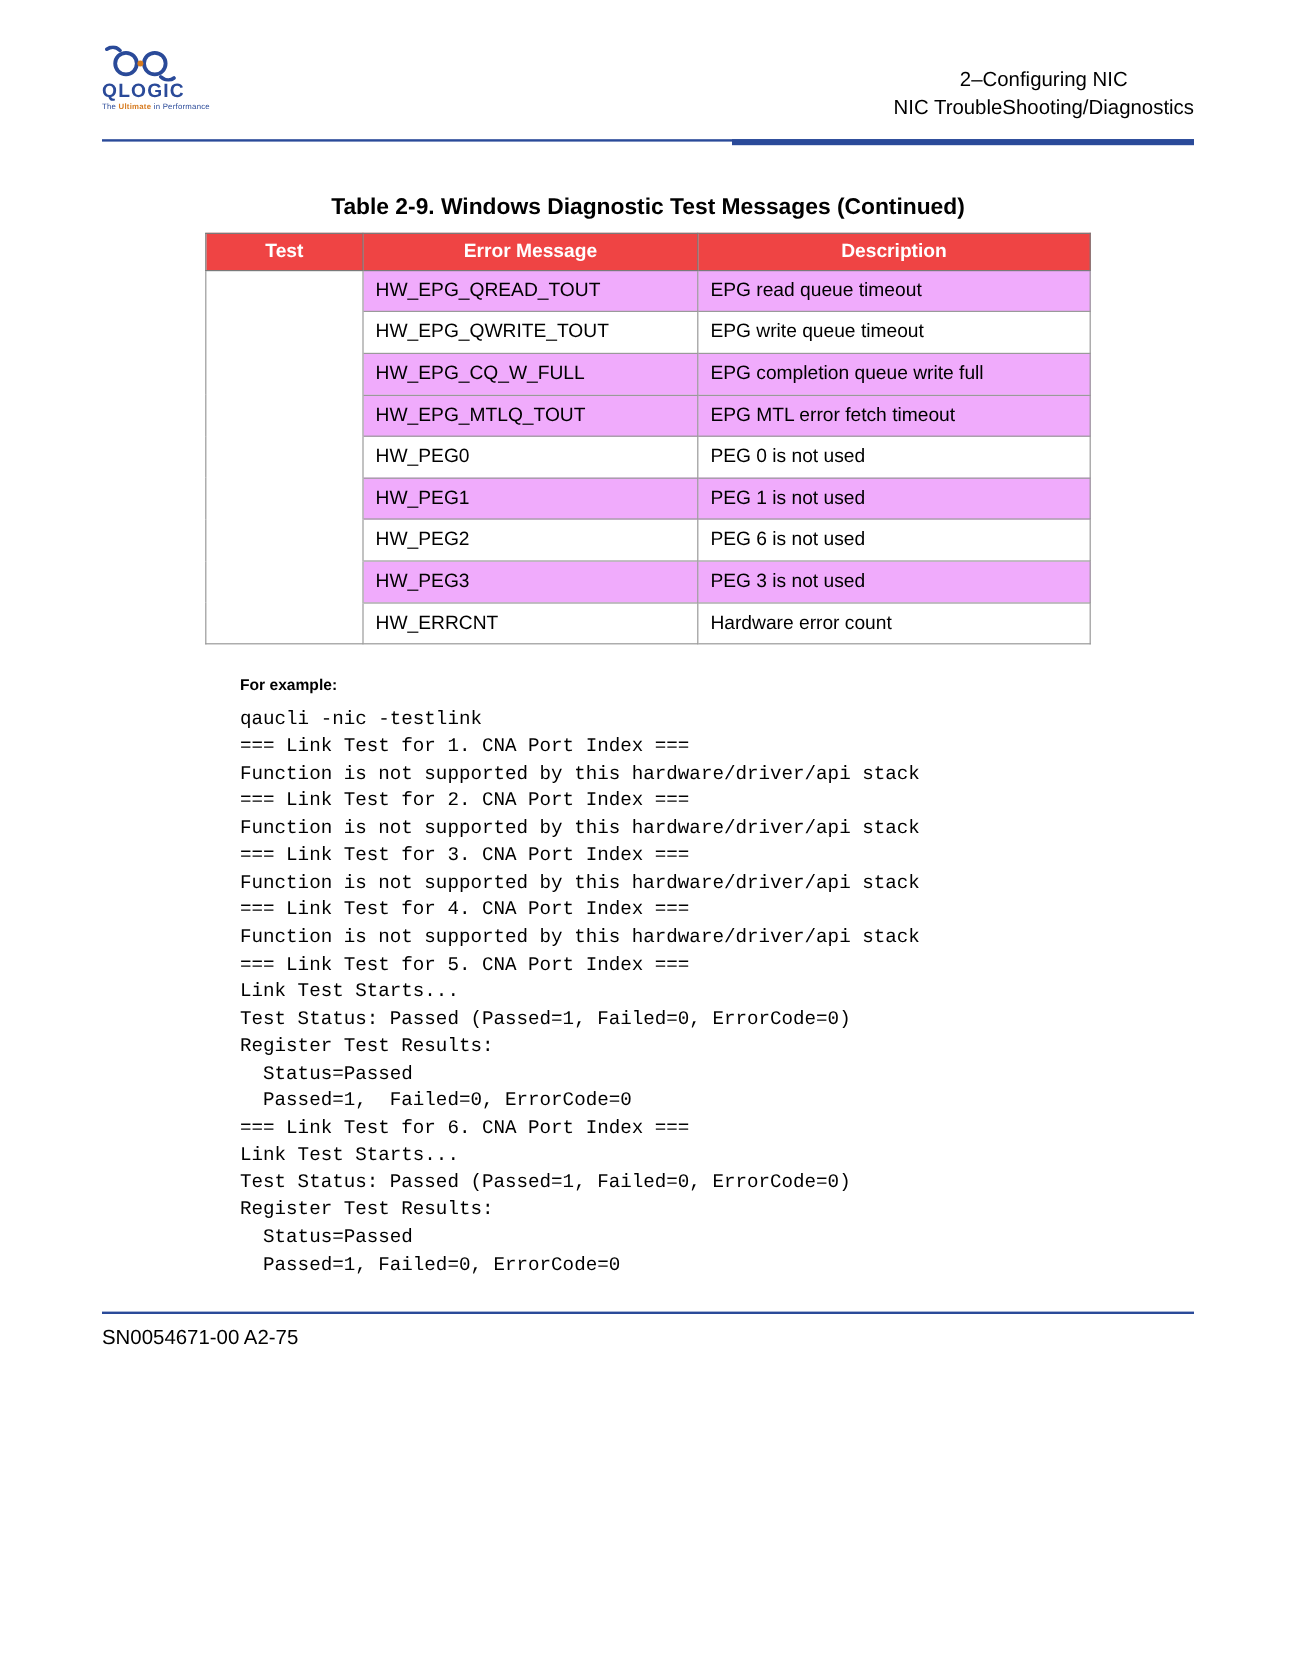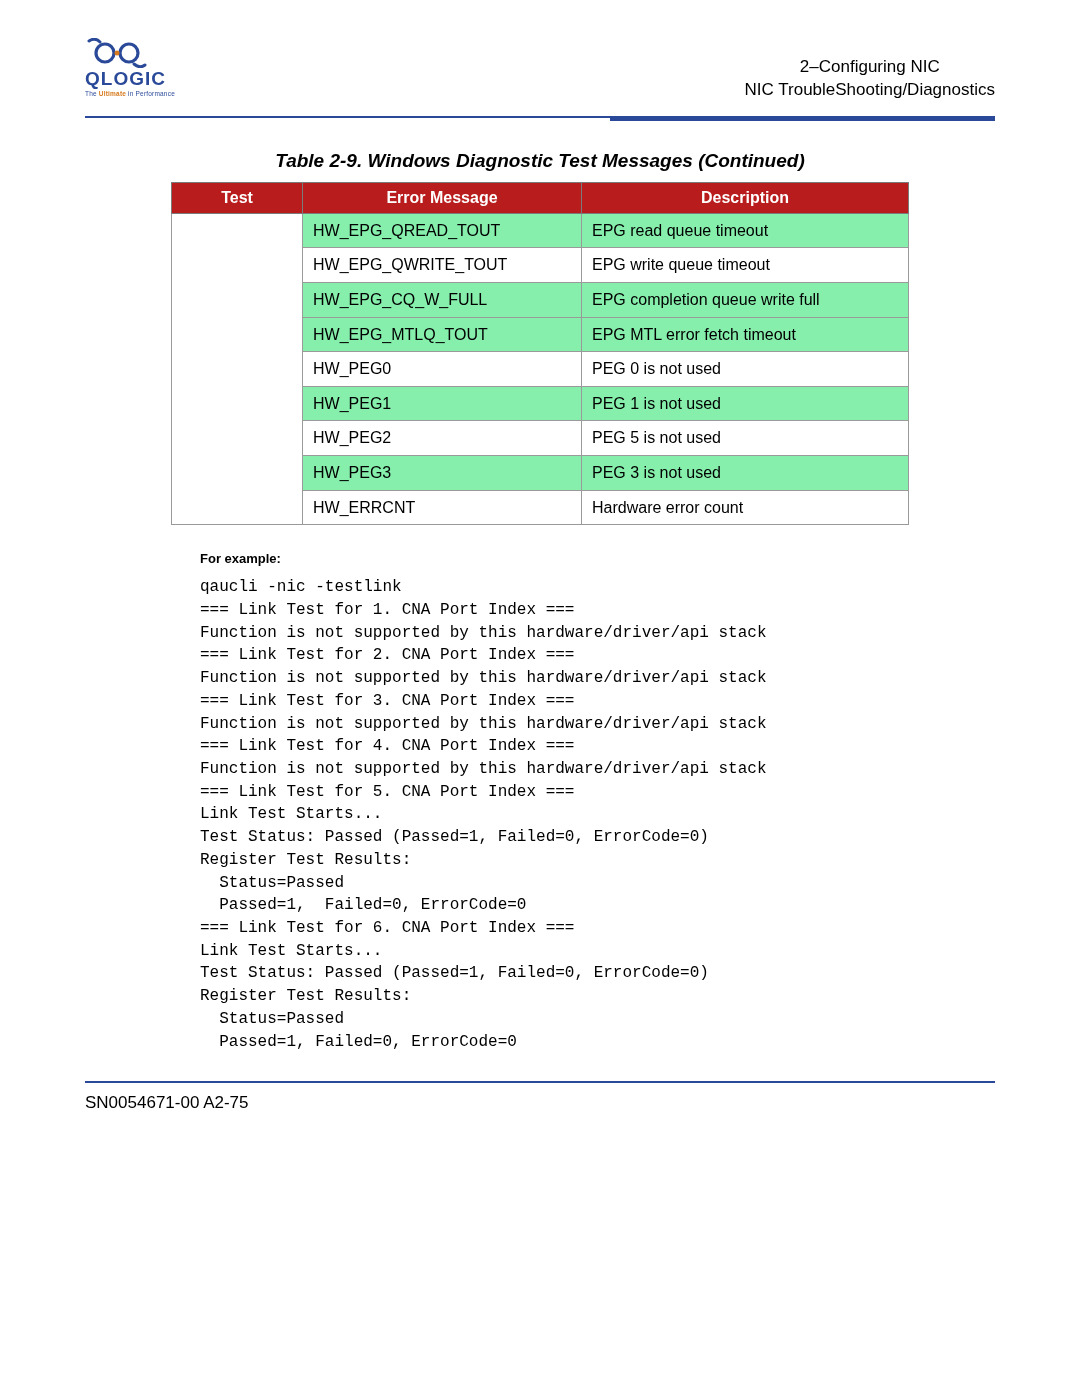--- a/index.html
+++ b/index.html
@@ -20,21 +20,21 @@
     display: flex;
     justify-content: space-between;
     align-items: flex-start;
     padding-bottom: 12px;
   }
   .logo-block {
     font-family: Arial, sans-serif;
   }
   .logo-svg { display: block; }
   .logo-text {
-    font-size: 19px;
+    font-size: 16px;
     font-weight: 800;
     letter-spacing: 1px;
     color: #2a4a99;
   }
   .logo-tagline {
     font-size: 6.5px;
     color: #2a4a99;
     margin-top: 0px;
     letter-spacing: 0.2px;
   }
@@ -52,54 +52,53 @@
   }
   .header-rule .base {
     position: absolute; left: 0; right: 0; top: 0; height: 2px; background: #2a4a99;
   }
   .header-rule .accent {
     position: absolute; right: 0; top: 0; height: 5px; width: 385px; background: #2a4a99;
   }
   .caption {
     text-align: center;
     font-weight: bold;
-    font-style: italic;
     font-size: 19px;
-    margin-top: 32px;
+    margin-top: 44px;
     margin-bottom: 10px;
   }
   table.diag {
     border-collapse: collapse;
     margin: 0 auto;
     width: 738px;
     font-size: 16px;
   }
   table.diag th {
-    background: #b91c1c;
+    background: #ef4444;
     color: #fff;
     font-weight: bold;
     text-align: center;
     padding: 6px 8px;
     border: 1px solid #7a7a7a;
   }
   table.diag td {
     border: 1px solid #9a9a9a;
     padding: 6px 10px;
     vertical-align: top;
     line-height: 1.35;
   }
   table.diag td.testcol {
     border-top: none;
     border-bottom: none;
     width: 110px;
   }
   table.diag tr:last-child td.testcol { border-bottom: 1px solid #9a9a9a; }
   table.diag td.msgcol { width: 258px; }
   table.diag tr.alt td.msgcol,
-  table.diag tr.alt td.desccol { background: #86efac; }
+  table.diag tr.alt td.desccol { background: #f0abfc; }
   .section-label {
     font-weight: bold;
     font-size: 13px;
     margin: 26px 0 10px 115px;
   }
   pre.example {
     font-family: "Courier New", Courier, monospace;
     font-size: 16px;
     line-height: 1.42;
     margin: 0 0 0 115px;
@@ -185,21 +184,21 @@
         <td class="desccol">PEG 0 is not used</td>
       </tr>
       <tr class="alt">
         <td class="testcol"></td>
         <td class="msgcol">HW_PEG1</td>
         <td class="desccol">PEG 1 is not used</td>
       </tr>
       <tr>
         <td class="testcol"></td>
         <td class="msgcol">HW_PEG2</td>
-        <td class="desccol">PEG 5 is not used</td>
+        <td class="desccol">PEG 6 is not used</td>
       </tr>
       <tr class="alt">
         <td class="testcol"></td>
         <td class="msgcol">HW_PEG3</td>
         <td class="desccol">PEG 3 is not used</td>
       </tr>
       <tr>
         <td class="testcol"></td>
         <td class="msgcol">HW_ERRCNT</td>
         <td class="desccol">Hardware error count</td>

